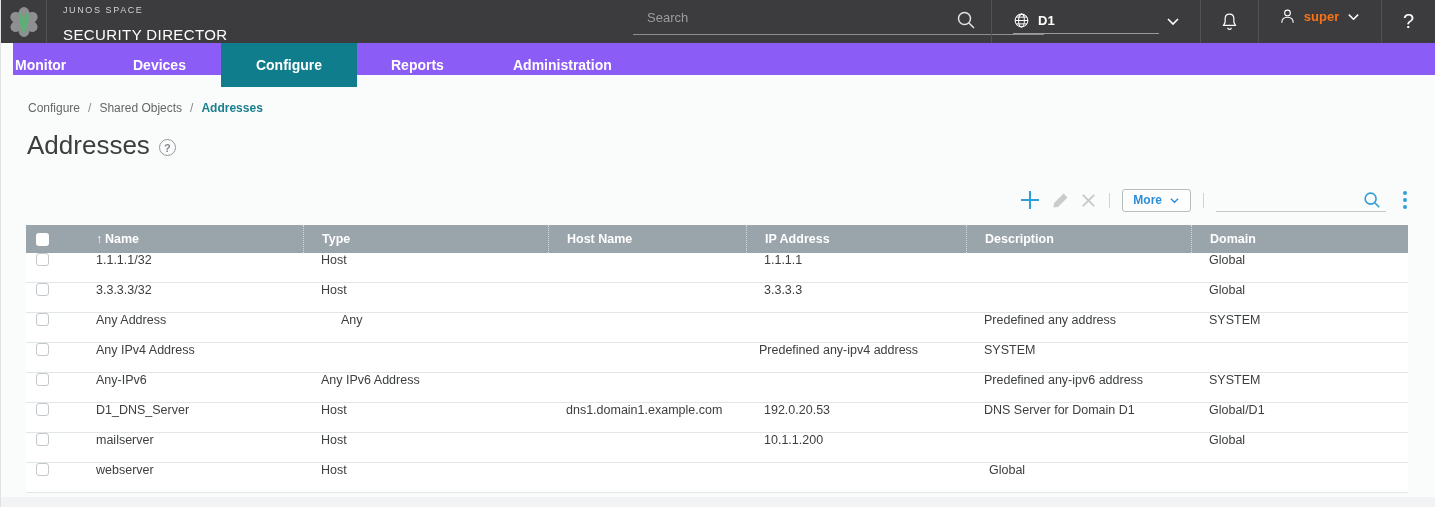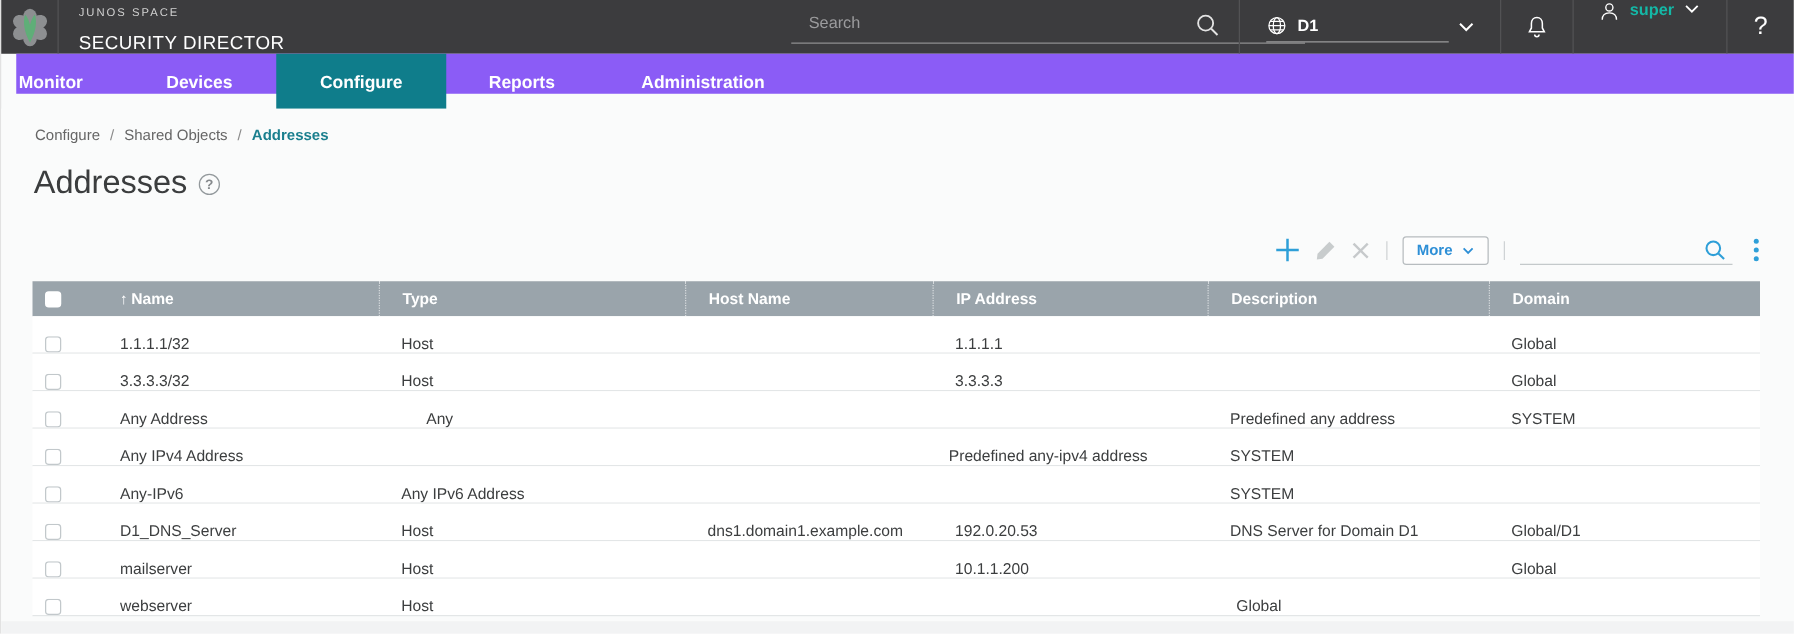--- a/index.html
+++ b/index.html
@@ -21,21 +21,21 @@
 
   .top-sep { position:absolute; top:0; width:1px; height:43px; background:#525254; }
   .sep1 { left:990px; } .sep2 { left:1199px; } .sep3 { left:1257px; } .sep4 { left:1380px; }
 
   .domain-sel { position:absolute; left:1012px; top:8px; width:170px; height:27px; color:#fff; cursor:pointer; }
   .domain-under { position:absolute; left:0; top:0; width:146px; height:26px; border-bottom:1px solid #9a9a9c; display:flex; align-items:center; gap:8px; }
   .domain-label { font-size:13px; font-weight:bold; color:#fff; }
   .domain-chevron { position:absolute; left:152px; top:6px; }
 
   .bell-box { position:absolute; left:1199px; top:0; width:58px; height:43px; display:flex; align-items:center; justify-content:center; cursor:pointer; }
-  .user-box { position:absolute; left:1257px; top:0; width:123px; height:33px; display:flex; align-items:flex-start; justify-content:center; gap:7px; color:#14b8a6; cursor:pointer; }
+  .user-box { position:absolute; left:1257px; top:0; width:123px; height:33px; display:flex; align-items:center; justify-content:center; gap:7px; color:#f97316; cursor:pointer; }
   .user-label { font-size:13px; font-weight:bold; }
   .help-box { position:absolute; left:1380px; top:0; width:55px; height:43px; display:flex; align-items:center; justify-content:center; color:#fff; font-size:20px; font-weight:300; cursor:pointer; }
 
   
   .nav { position:absolute; left:12px; top:43px; width:1435px; height:32px; background:#8b5cf6; }
   .nav-tab { position:absolute; top:0; height:44px; line-height:44px; color:#fff; font-size:14px; font-weight:bold; cursor:pointer; }
   .tab-monitor { left:2px; }
   .tab-devices { left:120px; }
   .tab-configure { left:208px; width:136px; text-align:center; background:#0f7d8b; }
   .tab-reports { left:378px; }
@@ -65,21 +65,21 @@
   .tb-search input { position:absolute; left:2px; top:3px; width:140px; border:none; outline:none; background:transparent; font-size:13px; font-family:"Liberation Sans", sans-serif; color:#444; }
   .tb-search .mag2 { position:absolute; right:4px; top:2px; }
   .tb-kebab { margin-left:12px; }
 
   
   .table { position:absolute; left:25px; top:138px; width:1382px; }
   .thead { display:flex; height:28px; background:#9aa4ab; align-items:center; color:#fff; font-size:12.5px; font-weight:bold; }
   .thead .cell { height:28px; display:flex; align-items:center; }
   .thead .sep { border-left:1px dotted rgba(255,255,255,0.6); }
   .sort-arrow { font-size:12px; margin-right:3px; font-weight:bold; }
-  .trow { display:flex; height:30px; background:#fff; border-bottom:1px solid #e3e6e7; align-items:flex-end; font-size:12.5px; color:#3c3e3f; }
+  .trow { display:flex; height:30px; background:#fff; border-bottom:1px solid #e3e6e7; align-items:flex-start; font-size:12.5px; color:#3c3e3f; }
   .cell { padding-left:18px; overflow:hidden; white-space:nowrap; }
   .c-check { width:52px; padding-left:10px; display:flex; align-items:center; }
   .c-name { width:225px; }
   .c-type { width:245px; }
   .c-host { width:198px; }
   .c-ip { width:220px; }
   .c-desc { width:225px; }
   .c-domain { flex:1; }
   .cb { width:13px; height:13px; border:1px solid #c2c8cb; border-radius:3px; background:#fff; display:inline-block; cursor:pointer; }
   .cb-head { border:none; background:#fff; }
@@ -294,20 +294,21 @@
             <div class="cell c-domain">SYSTEM</div>
           </div>
           <div class="trow">
             <div class="cell c-check">
               <span class="cb"></span>
             </div>
             <div class="cell c-name">Any-IPv6</div>
             <div class="cell c-type">Any IPv6 Address</div>
             <div class="cell c-host"></div>
             <div class="cell c-ip"></div>
+            <div class="cell c-desc">Predefined any-ipv6 address</div>
             <div class="cell c-domain">SYSTEM</div>
           </div>
           <div class="trow">
             <div class="cell c-check">
               <span class="cb"></span>
             </div>
             <div class="cell c-name">D1_DNS_Server</div>
             <div class="cell c-type">Host</div>
             <div class="cell c-host">dns1.domain1.example.com</div>
             <div class="cell c-ip">192.0.20.53</div>

